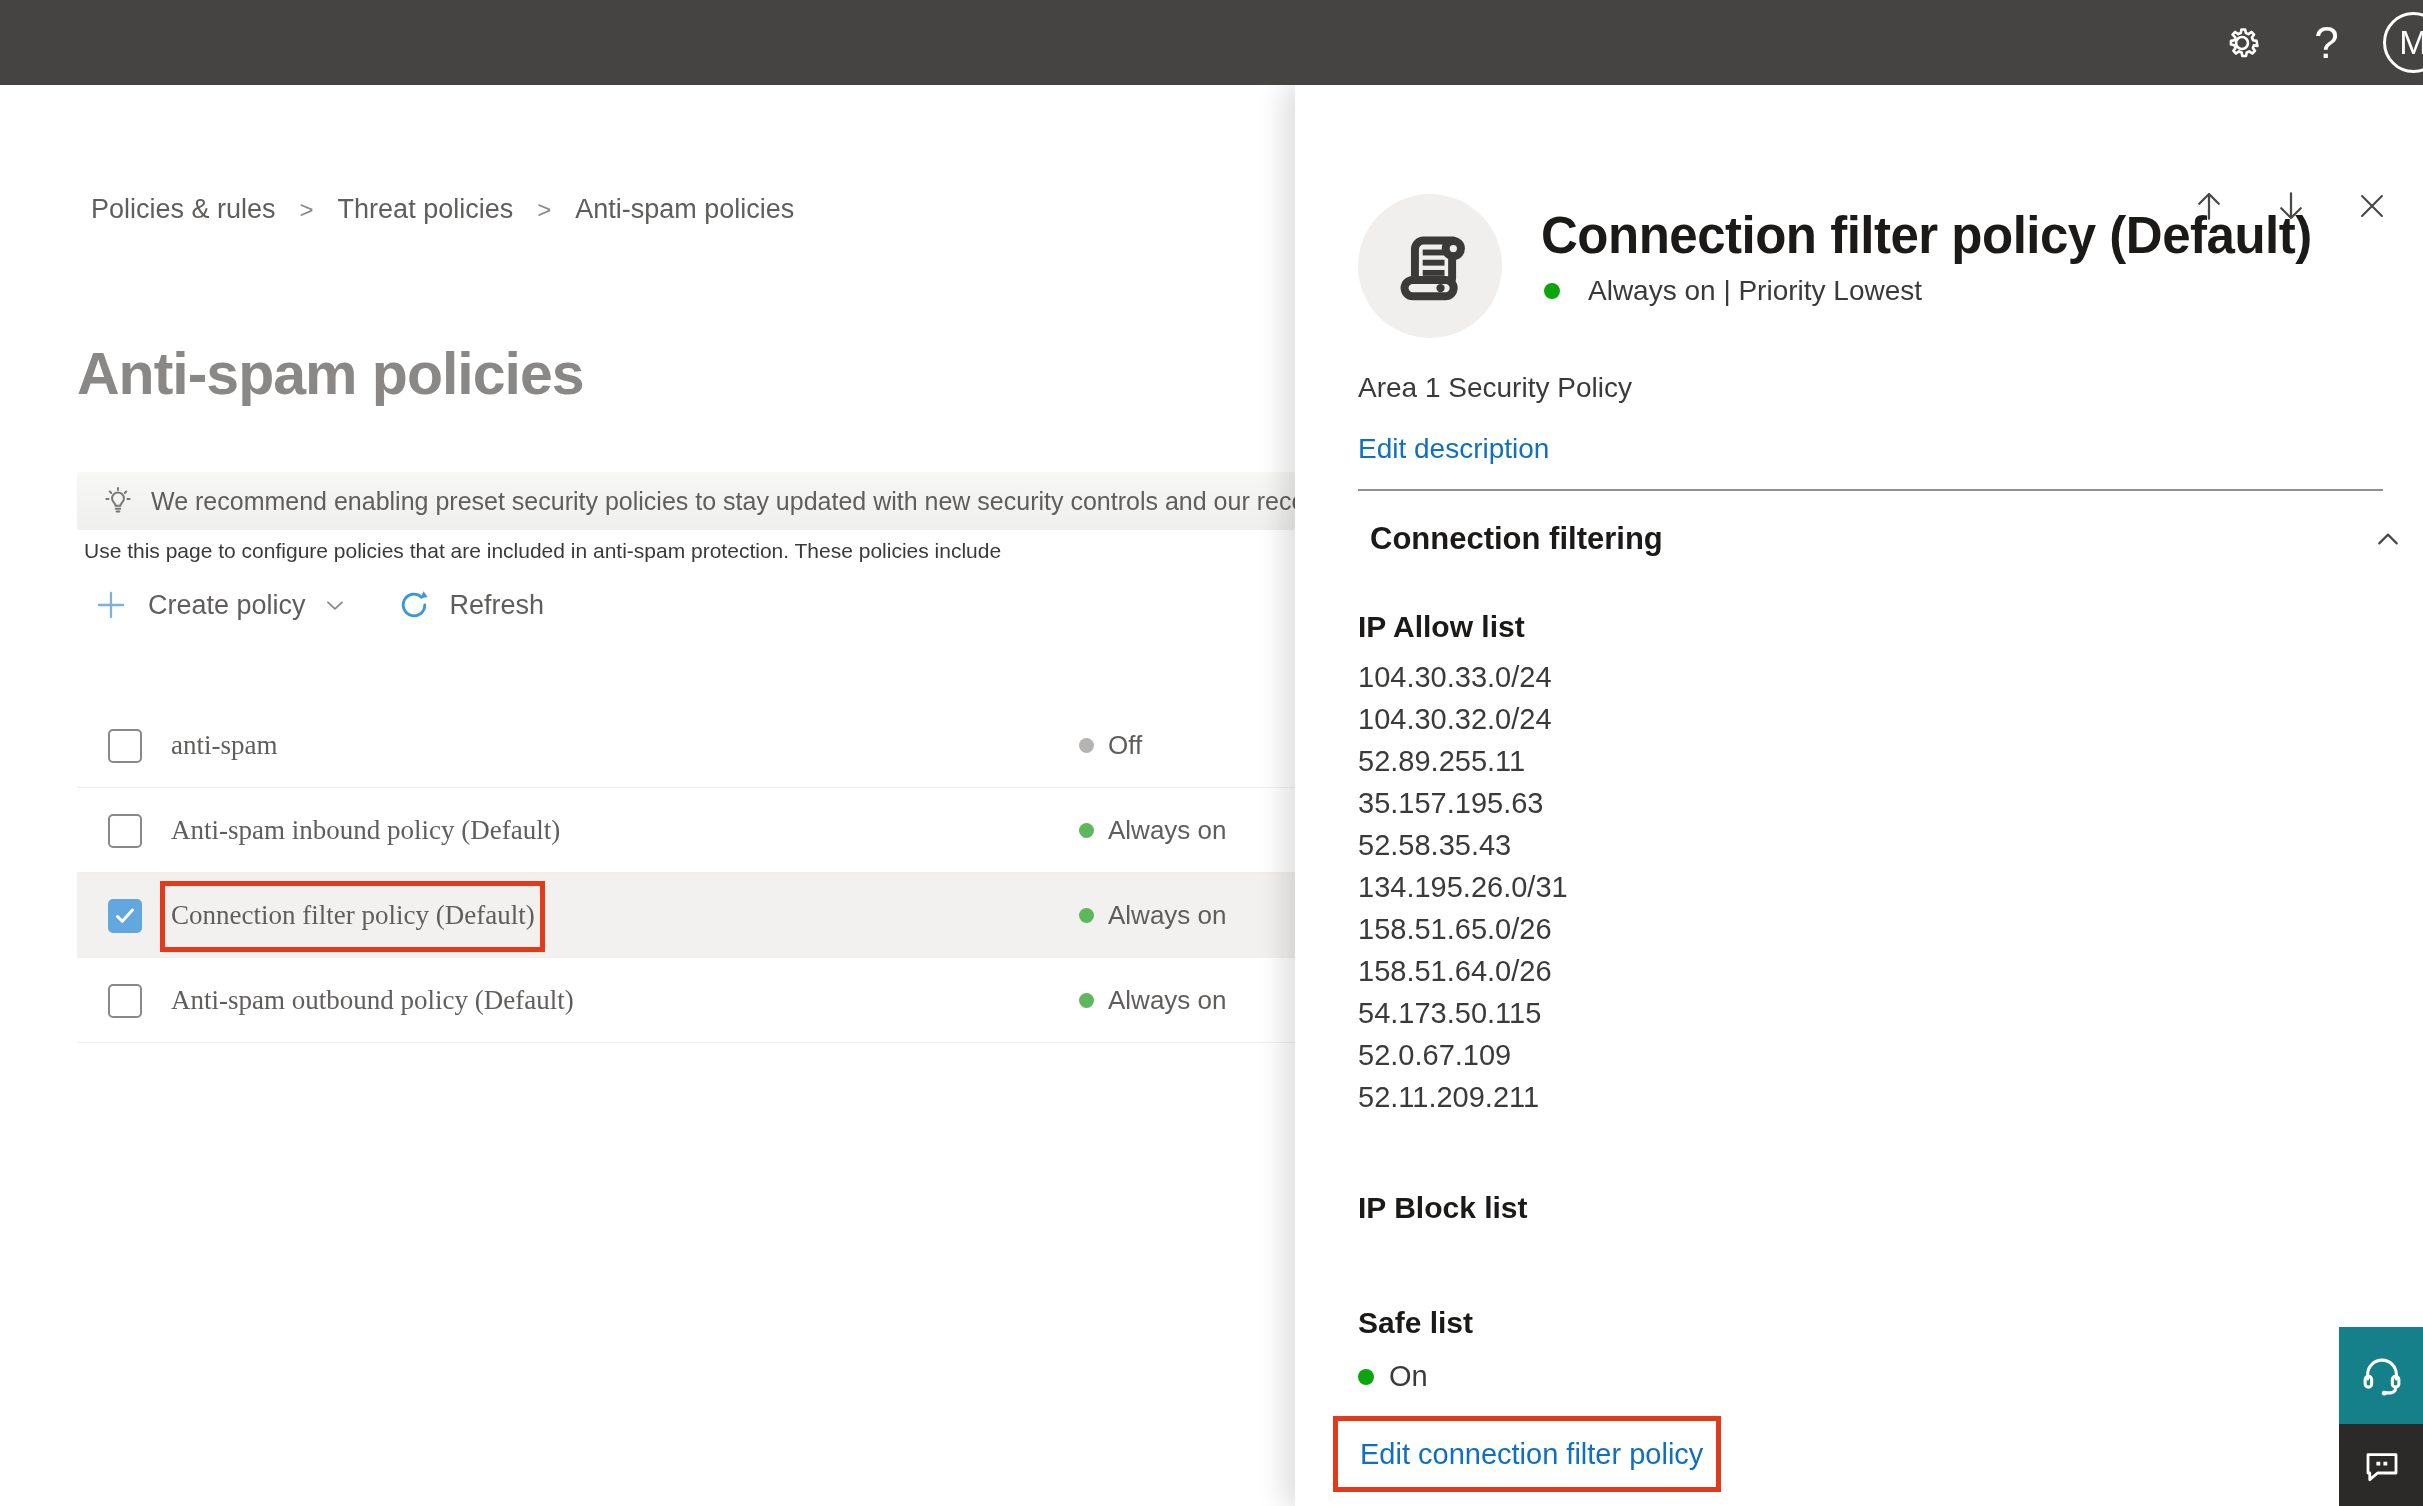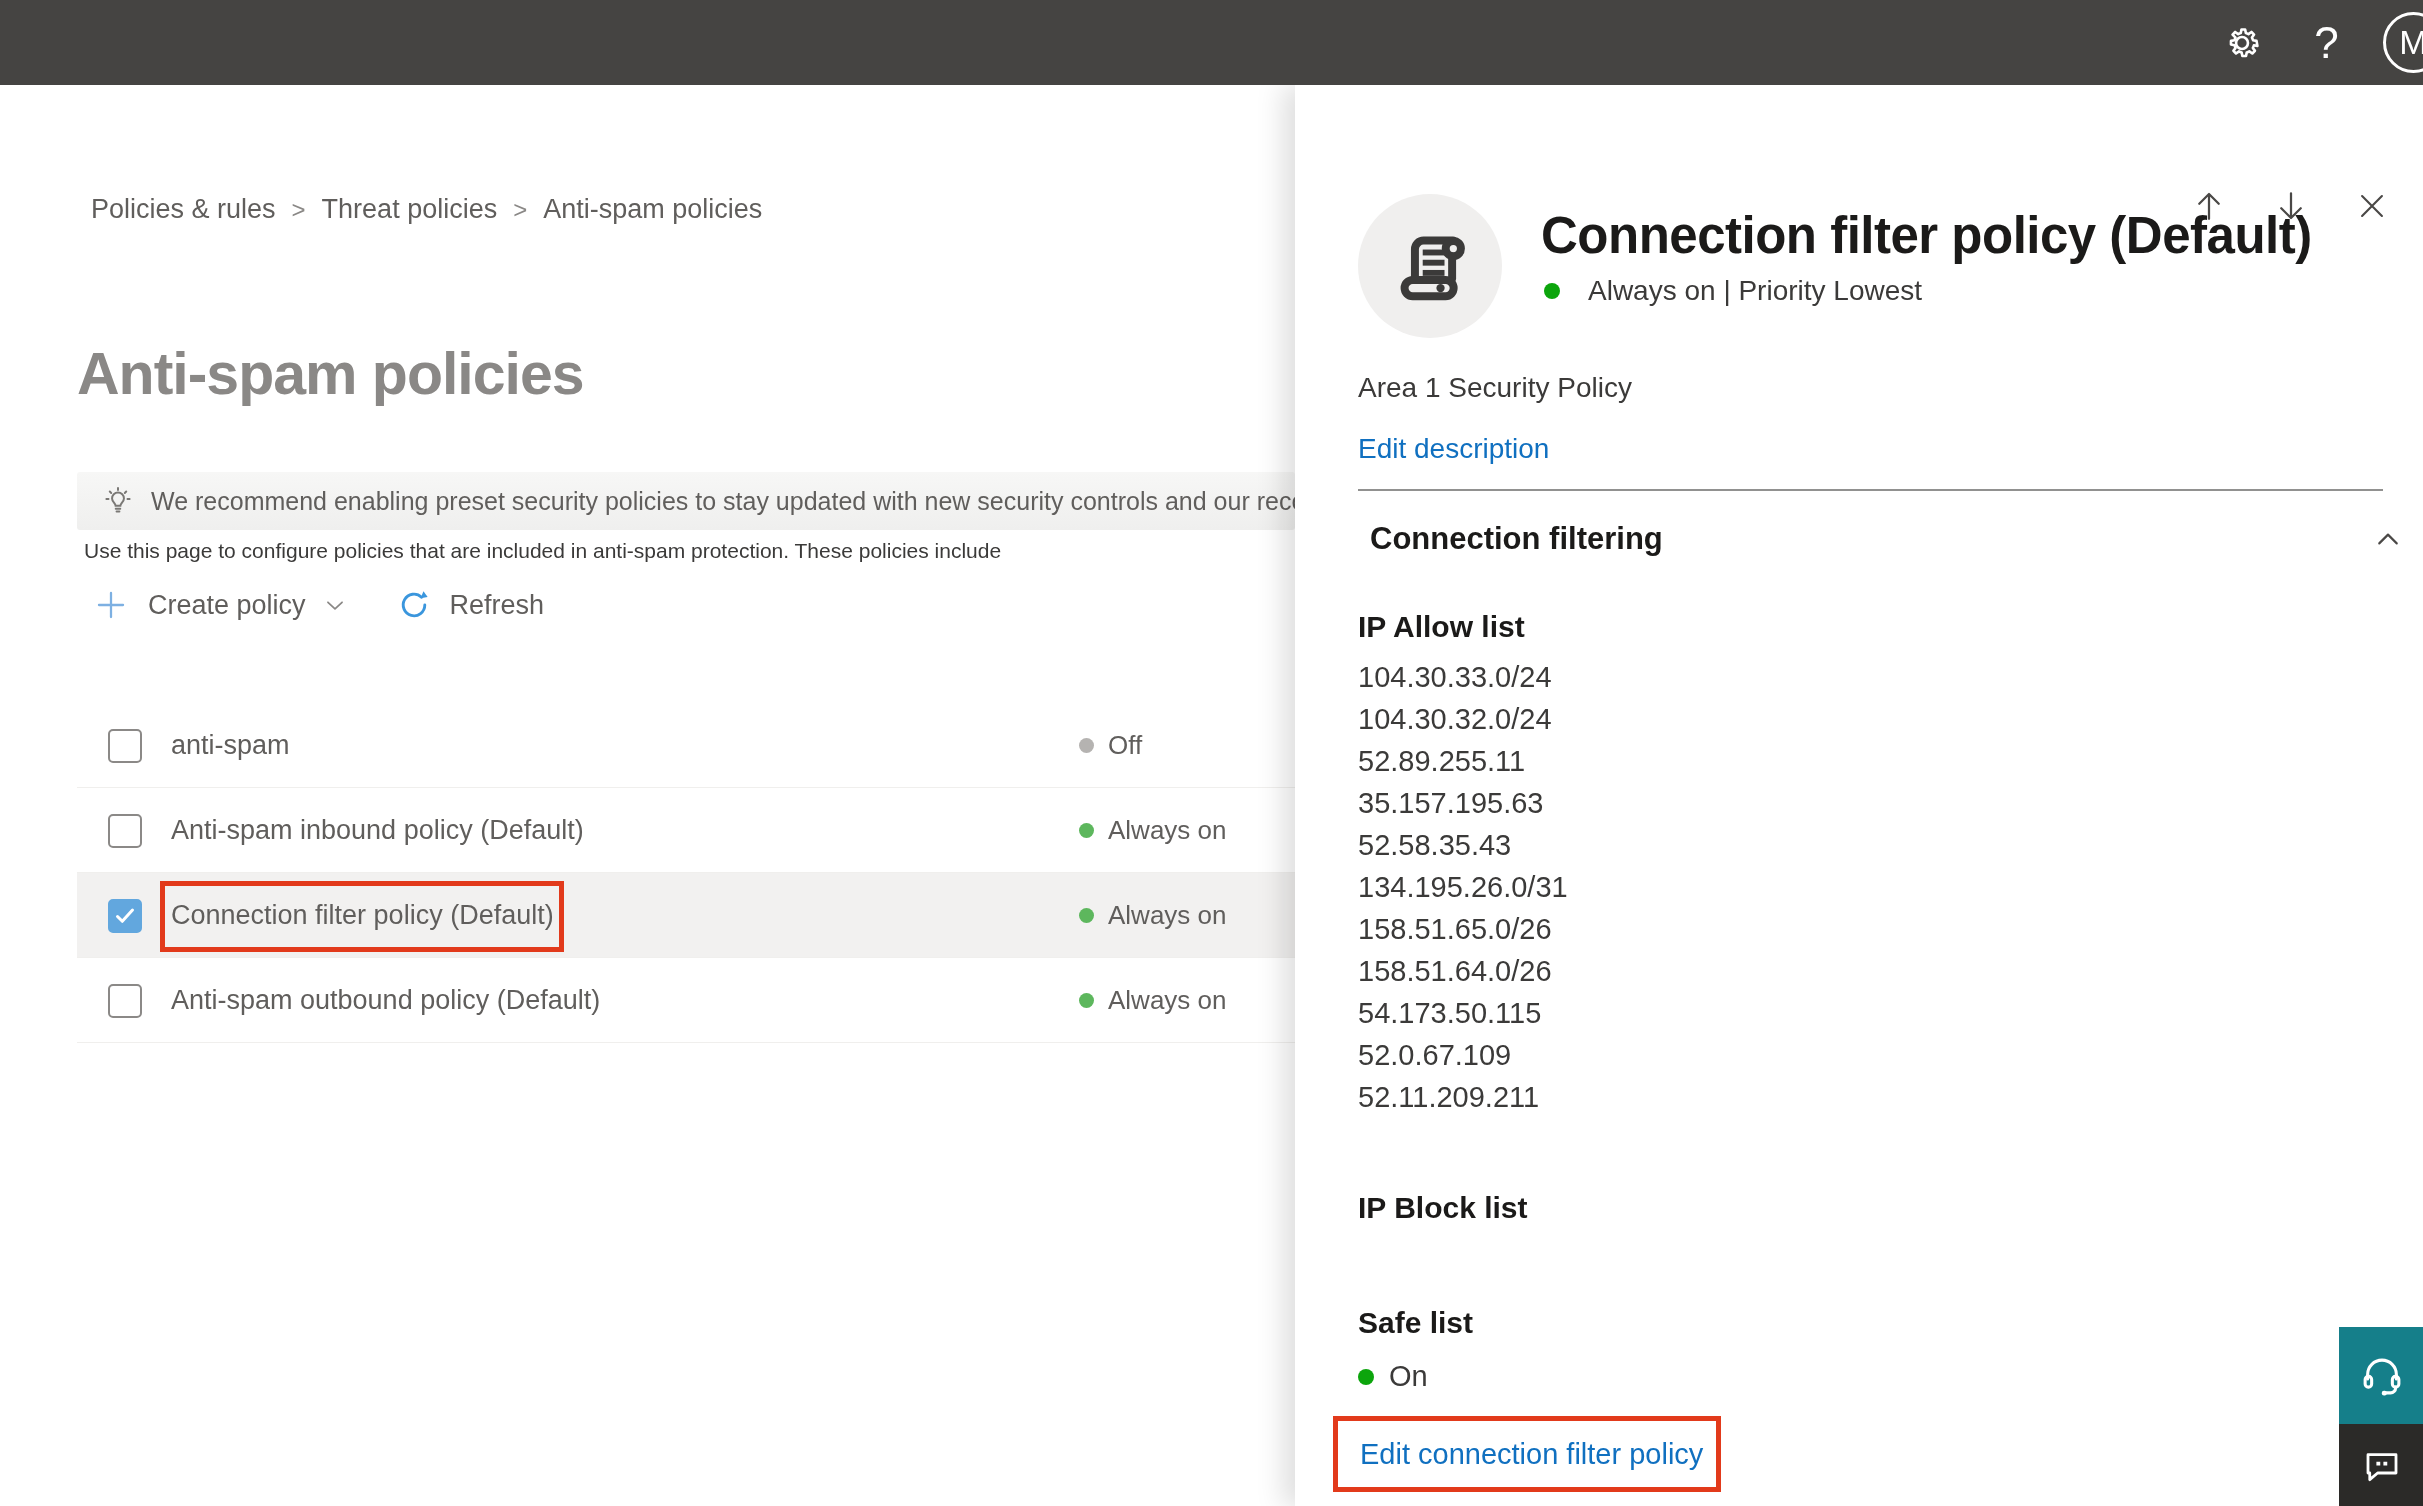--- a/index.html
+++ b/index.html
@@ -35,21 +35,21 @@
     font-size:34px; margin-left:14px; margin-right:-20px;
     flex:0 0 auto;
   }
 
   
   .main { position:absolute; top:85px; left:0; width:2424px; bottom:0; background:#fff; }
 
   .breadcrumb {
     position:absolute; left:91px; top:109px;
     font-size:27px; color:#605e5c;
-    display:flex; align-items:center; gap:16px;
+    display:flex; align-items:center; gap:24px;
   }
   .crumb { cursor:pointer; }
   .crumb-sep { color:#8a8886; font-size:24px; }
 
   .page-title {
     position:absolute; left:77px; top:255px;
     font-size:59px; font-weight:700; color:#8a8886; letter-spacing:-1px;
   }
 
   .banner {
@@ -89,21 +89,21 @@
   }
   .trow.selected { background:#f2f1f0; }
   .checkbox {
     position:absolute; left:31px; top:26px; width:34px; height:34px;
     border:2px solid #8b8987; border-radius:5px; background:#fff; cursor:pointer;
     display:flex; align-items:center; justify-content:center;
   }
   .checkbox svg { display:none; }
   .checkbox.checked { background:var(--checkbox_blue); border-color:var(--checkbox_blue); }
   .checkbox.checked svg { display:block; }
-  .name-wrap { position:absolute; left:94px; top:27px; }
+  .name-wrap { position:absolute; left:94px; top:27px;font-family:Liberation Serif, serif; }
   .row-name { font-size:27px; color:#605e5c; }
   .name-wrap.annotated::after {
     content:""; position:absolute; left:-11px; right:-10px; top:-19px; bottom:-21px;
     border:5px solid var(--annotation_red); pointer-events:none;
   }
   .status-cell { position:absolute; left:1002px; top:0; height:85px; display:flex; align-items:center; gap:14px; }
   .dot { width:15px; height:15px; border-radius:50%; flex:0 0 auto; }
   .status-label { font-size:26px; color:#605e5c; }
 
   

